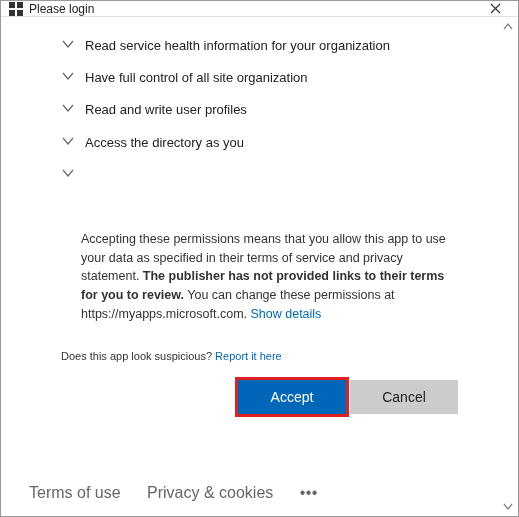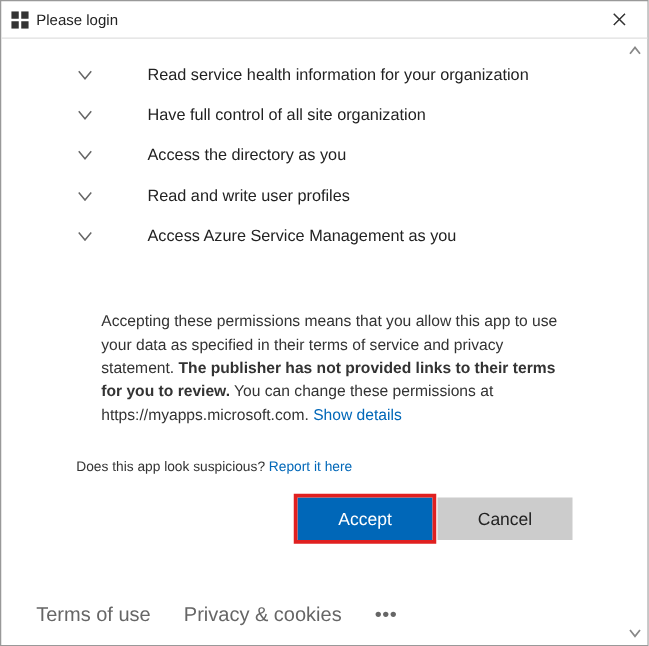--- a/index.html
+++ b/index.html
@@ -1,24 +1,24 @@
 <!DOCTYPE html>
 <html><head>
   <meta charset="utf-8">
   <style>
     * { box-sizing: border-box; margin: 0; padding: 0; }
     body { font-family: "Segoe UI", Arial, sans-serif; font-size: 13px; color: #333; background: #fff; }
     .window { width: 519px; height: 517px; border: 1px solid #999; position: relative; display: flex; flex-direction: column; }
-    .title-bar { height: 30px; display: flex; align-items: center; padding: 0 8px; border-bottom: 1px solid #e0e0e0; }
+    .title-bar { height: 16px; display: flex; align-items: center; padding: 0 8px; border-bottom: 1px solid #e0e0e0; }
     .title-icon { width: 14px; height: 14px; display: inline-flex; margin-right: 6px; }
     .title-text { font-size: 12px; color: #222; flex: 1; }
     .close-x { width: 30px; height: 30px; display: flex; align-items: center; justify-content: center; cursor: pointer; }
     .body-area { flex: 1; position: relative; overflow: hidden; }
     .scroll-content { padding: 20px 60px 0 60px; }
-    .perm-row { display: flex; align-items: center; margin-bottom: 14px; line-height: 1.4; gap: 33px; }
+    .perm-row { display: flex; align-items: flex-start; margin-bottom: 14px; line-height: 1.4; }
     .chev { width: 14px; height: 14px; margin-right: 10px; flex-shrink: 0; display: flex; align-items: center; justify-content: center; }
     .perm-label { font-size: 13px; color: #222; }
     .disclaimer { margin-top: 50px; font-size: 12.5px; line-height: 1.5; color: #333; margin-left: 20px; }
     .disclaimer b { font-weight: 600; }
     .link { color: #0067b8; cursor: pointer; }
     .report-row { margin-top: 26px; font-size: 11px; }
     .button-row { display: flex; justify-content: flex-end; margin-top: 18px; gap: 4px; }
     .btn { height: 34px; min-width: 108px; border: none; font-size: 14px; cursor: pointer; font-family: inherit; }
     .btn-cancel { background: #ccc; color: #222; }
     .btn-accept { background: #0067b8; color: #fff; outline: 3px solid #e02020; outline-offset: 0; }
@@ -66,37 +66,36 @@
               </svg>
             </span>
           <span class="perm-label">Have full control of all site organization</span>
         </div>
         <div class="perm-row">
           <span class="chev">
               <svg width="14" height="14" viewBox="0 0 14 14">
                 <path d="M2 4 L7 10 L12 4" stroke="#666" stroke-width="1.2" fill="none"></path>
               </svg>
             </span>
+          <span class="perm-label">Read and write user profiles</span>
+        </div>
+        <div class="perm-row">
+          <span class="chev">
+              <svg width="14" height="14" viewBox="0 0 14 14">
+                <path d="M2 4 L7 10 L12 4" stroke="#666" stroke-width="1.2" fill="none"></path>
+              </svg>
+            </span>
           <span class="perm-label">Access the directory as you</span>
         </div>
         <div class="perm-row">
           <span class="chev">
               <svg width="14" height="14" viewBox="0 0 14 14">
                 <path d="M2 4 L7 10 L12 4" stroke="#666" stroke-width="1.2" fill="none"></path>
               </svg>
             </span>
-          <span class="perm-label">Read and write user profiles</span>
-        </div>
-        <div class="perm-row">
-          <span class="chev">
-              <svg width="14" height="14" viewBox="0 0 14 14">
-                <path d="M2 4 L7 10 L12 4" stroke="#666" stroke-width="1.2" fill="none"></path>
-              </svg>
-            </span>
-          <span class="perm-label">Access Azure Service Management as you</span>
         </div>
       </div>
 
       <div class="disclaimer">
         <span>Accepting these permissions means that you allow this app to use your data as specified in their terms of service and privacy statement. </span><b>The publisher has not provided links to their terms for you to review.</b><span> You can change these permissions at https://myapps.microsoft.com. </span><span class="link">Show details</span>
       </div>
 
       <div class="report-row">
         <span>Does this app look suspicious? </span><span class="link">Report it here</span>
       </div>

